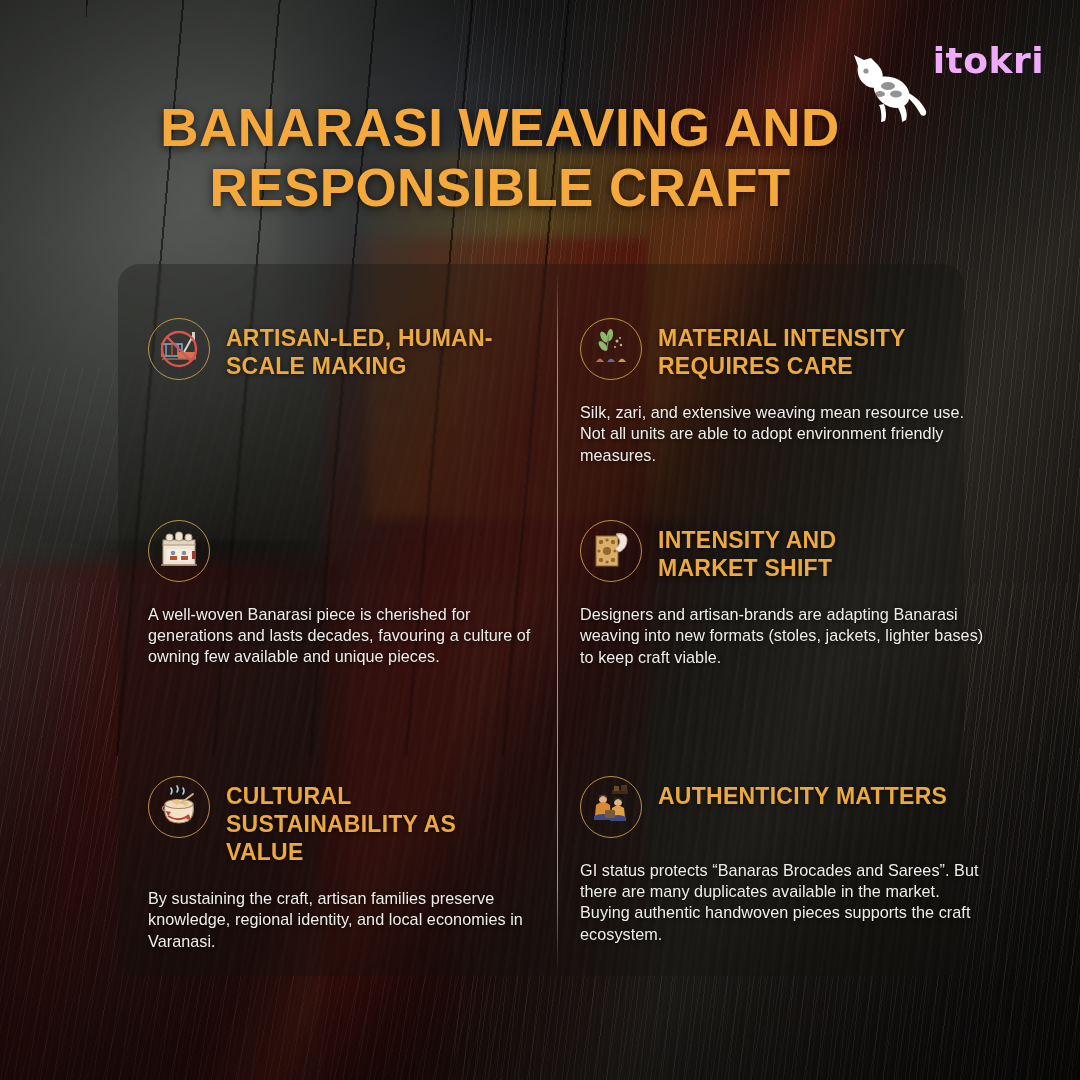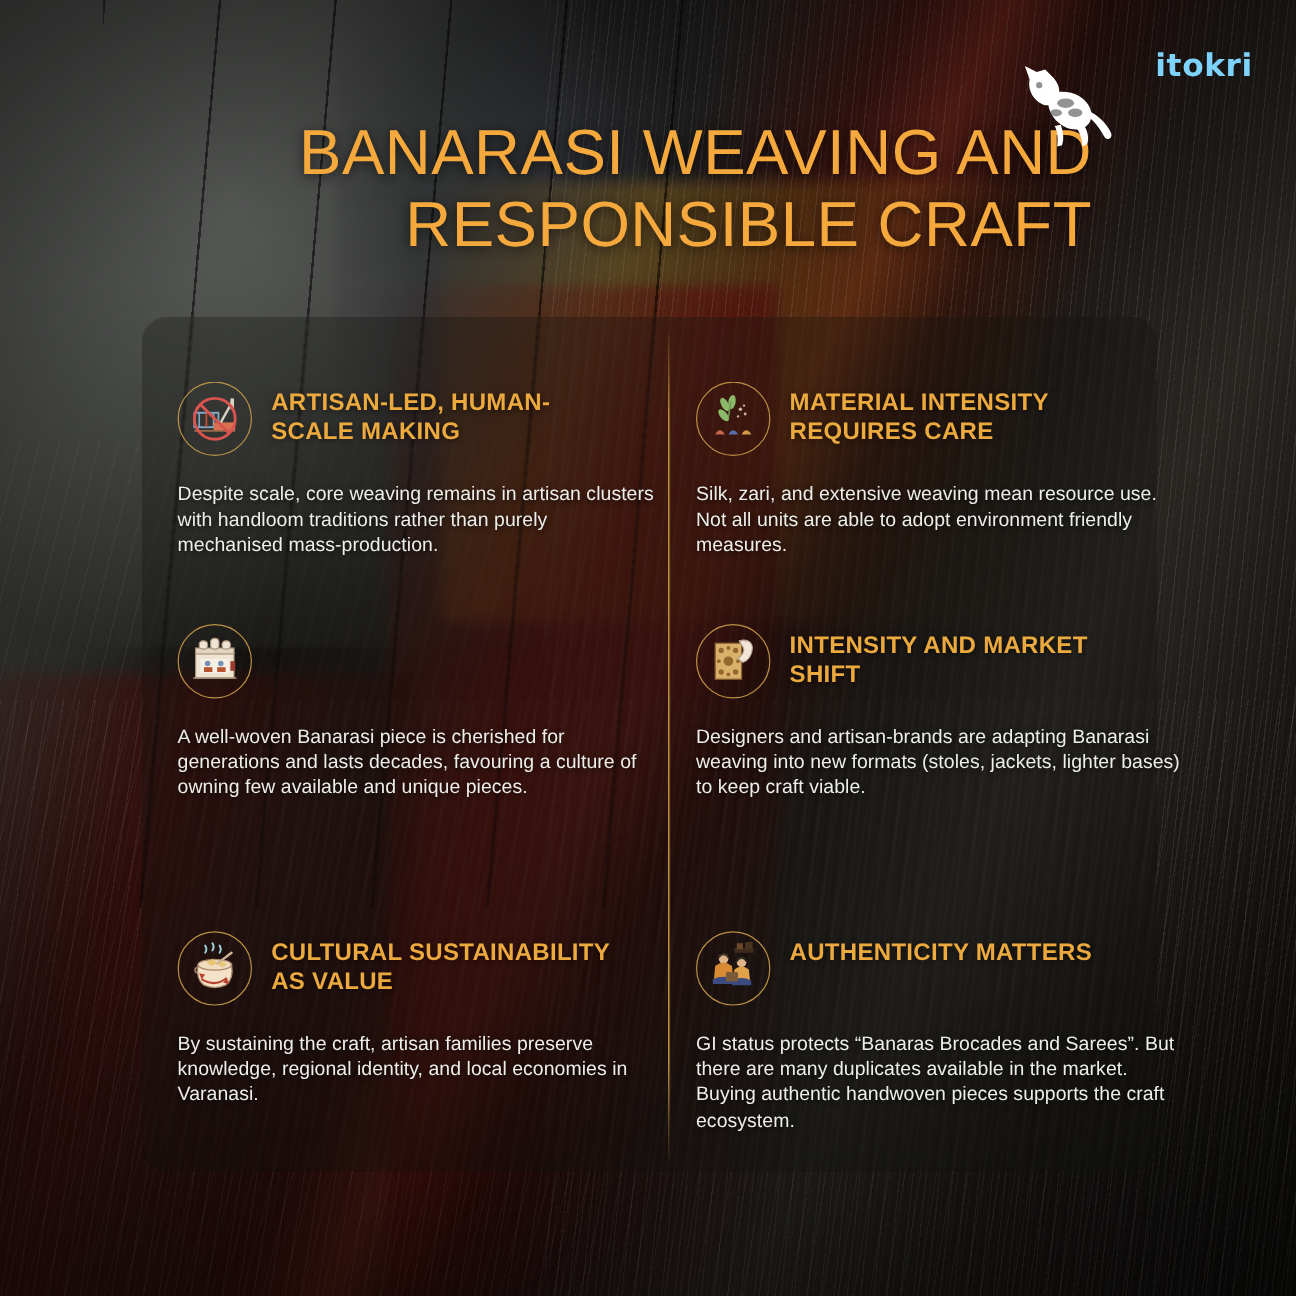--- a/index.html
+++ b/index.html
@@ -93,30 +93,30 @@
     background:
       radial-gradient(ellipse 120% 95% at 50% 45%, rgba(0,0,0,0) 38%, rgba(0,0,0,.55) 100%),
       linear-gradient(180deg, rgba(0,0,0,.42) 0%, rgba(0,0,0,.30) 22%, rgba(0,0,0,.34) 60%, rgba(0,0,0,.55) 100%);
   }
 
   
   .header { position:absolute; left:0; top:0; width:1080px; height:265px; }
 
   .title {
     position:absolute; left:90px; top:98px; width:820px;
-    text-align:right;
-    font-size:53px; font-weight:400; letter-spacing:.4px; line-height:1.13;
+    text-align:center;
+    font-size:53px; font-weight:700; letter-spacing:.4px; line-height:1.13;
     color:#F5A93C;
     text-shadow:0 2px 10px rgba(0,0,0,.65);
   }
 
   .logo-wrap { position:absolute; right:36px; top:40px; text-align:right; }
   .logo-text {
-    font-size:26px; font-weight:700; letter-spacing:.5px;
-    color:#7dd3fc;
+    font-size:36px; font-weight:700; letter-spacing:.5px;
+    color:#f0abfc;
     font-family:"DejaVu Sans", sans-serif;
     text-align:right;
   }
   .cat-icon { position:absolute; right:150px; top:52px; }
 
   
   .panel {
     position:absolute; left:118px; top:264px;
     width:846px; height:712px;
     border-radius:22px;
@@ -135,21 +135,21 @@
 
   .icon-circle {
     flex:0 0 auto;
     width:62px; height:62px; border-radius:50%;
     border:1.4px solid rgba(206,160,74,.88);
     display:flex; align-items:center; justify-content:center;
     overflow:hidden;
   }
   .card-title {
     margin-top:6px;
-    font-size:20px; font-weight:700; line-height:1.22;
+    font-size:23px; font-weight:700; line-height:1.22;
     letter-spacing:.25px;
     color:#EBA93E;
     text-shadow:0 1px 5px rgba(0,0,0,.6);
   }
   .card-body {
     margin-top:22px;
     font-size:16.2px; line-height:1.31; letter-spacing:.05px;
     color:#EDEDE9;
     text-shadow:0 1px 5px rgba(0,0,0,.75);
   }
@@ -223,21 +223,20 @@
         <rect x="24" y="28" width="18" height="7" fill="#d8714f"></rect>
         <line x1="30" y1="28" x2="40" y2="10" stroke="#d8d2c4" stroke-width="2"></line>
         <rect x="38" y="8" width="3" height="9" fill="#d8d2c4"></rect>
         <line x1="8" y1="35" x2="42" y2="35" stroke="#9a6a4a" stroke-width="1.5"></line>
         <circle cx="25" cy="25" r="17" fill="none" stroke="#d9534f" stroke-width="2.4"></circle>
         <line x1="13" y1="13" x2="37" y2="37" stroke="#d9534f" stroke-width="2.4"></line>
       </svg>
     </div>
     <div class="card-title">ARTISAN-LED, HUMAN-SCALE MAKING</div>
   </div>
-  <div class="card-body">Despite scale, core weaving remains in artisan clusters with handloom traditions rather than purely mechanised mass-production.</div>
 </div>
 
 <div class="card c2">
   <div class="card-head">
     <div class="icon-circle">
       <svg width="50" height="50" viewBox="0 0 50 50">
         <g fill="#8bb86a">
           <ellipse cx="18" cy="13" rx="3" ry="6" transform="rotate(-28 18 13)"></ellipse>
           <ellipse cx="24" cy="11" rx="3" ry="6" transform="rotate(10 24 11)"></ellipse>
           <ellipse cx="17" cy="22" rx="3" ry="6" transform="rotate(-40 17 22)"></ellipse>

